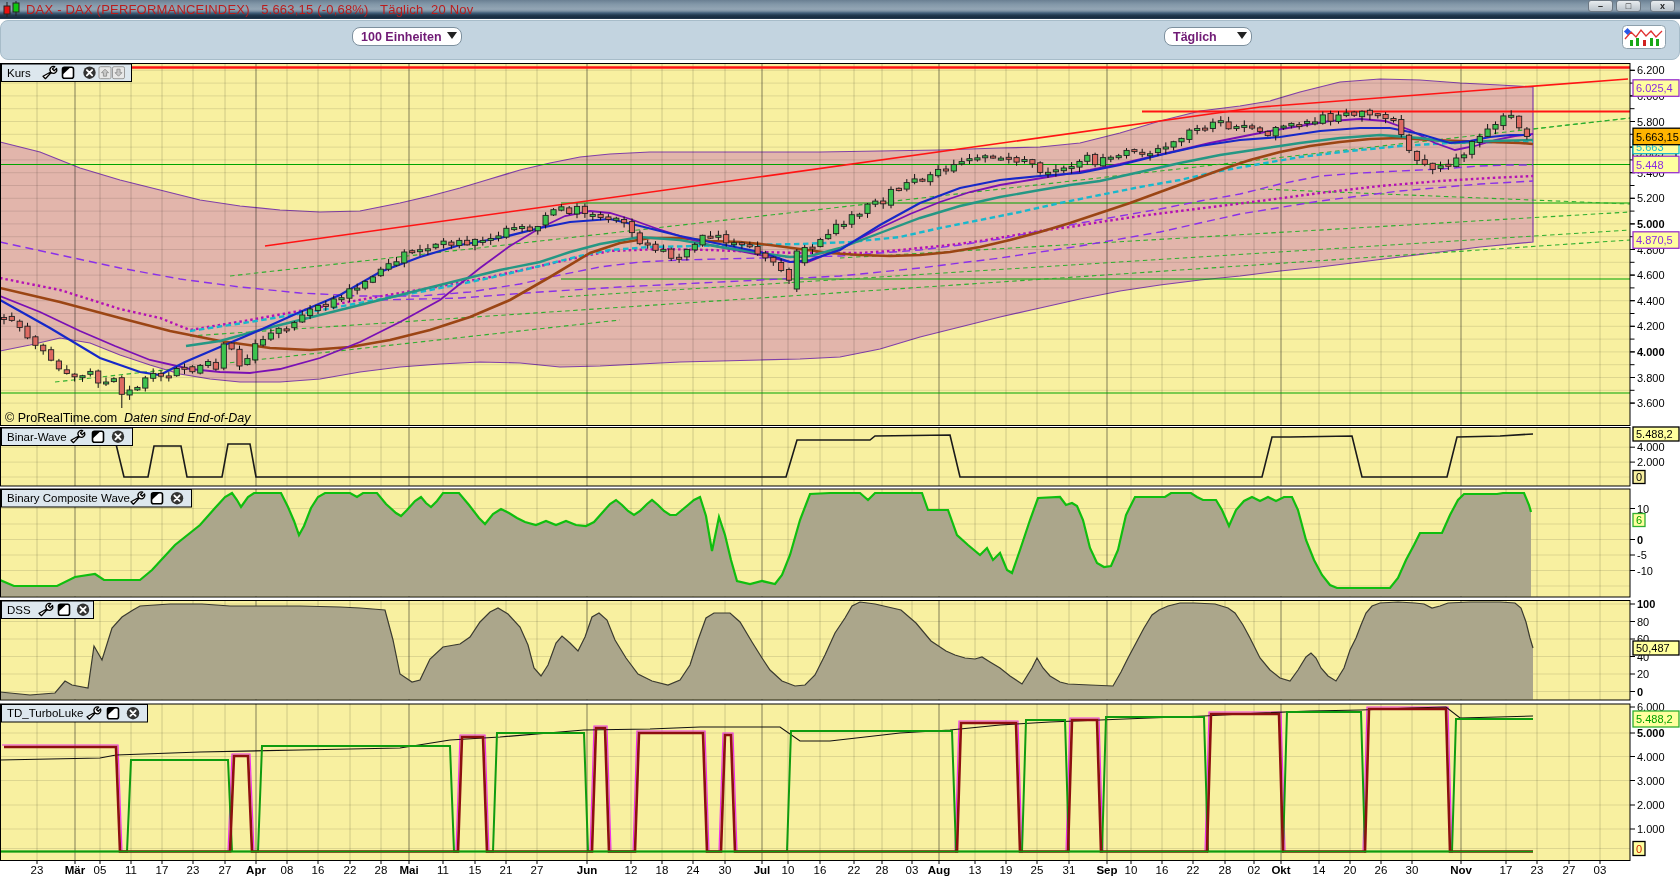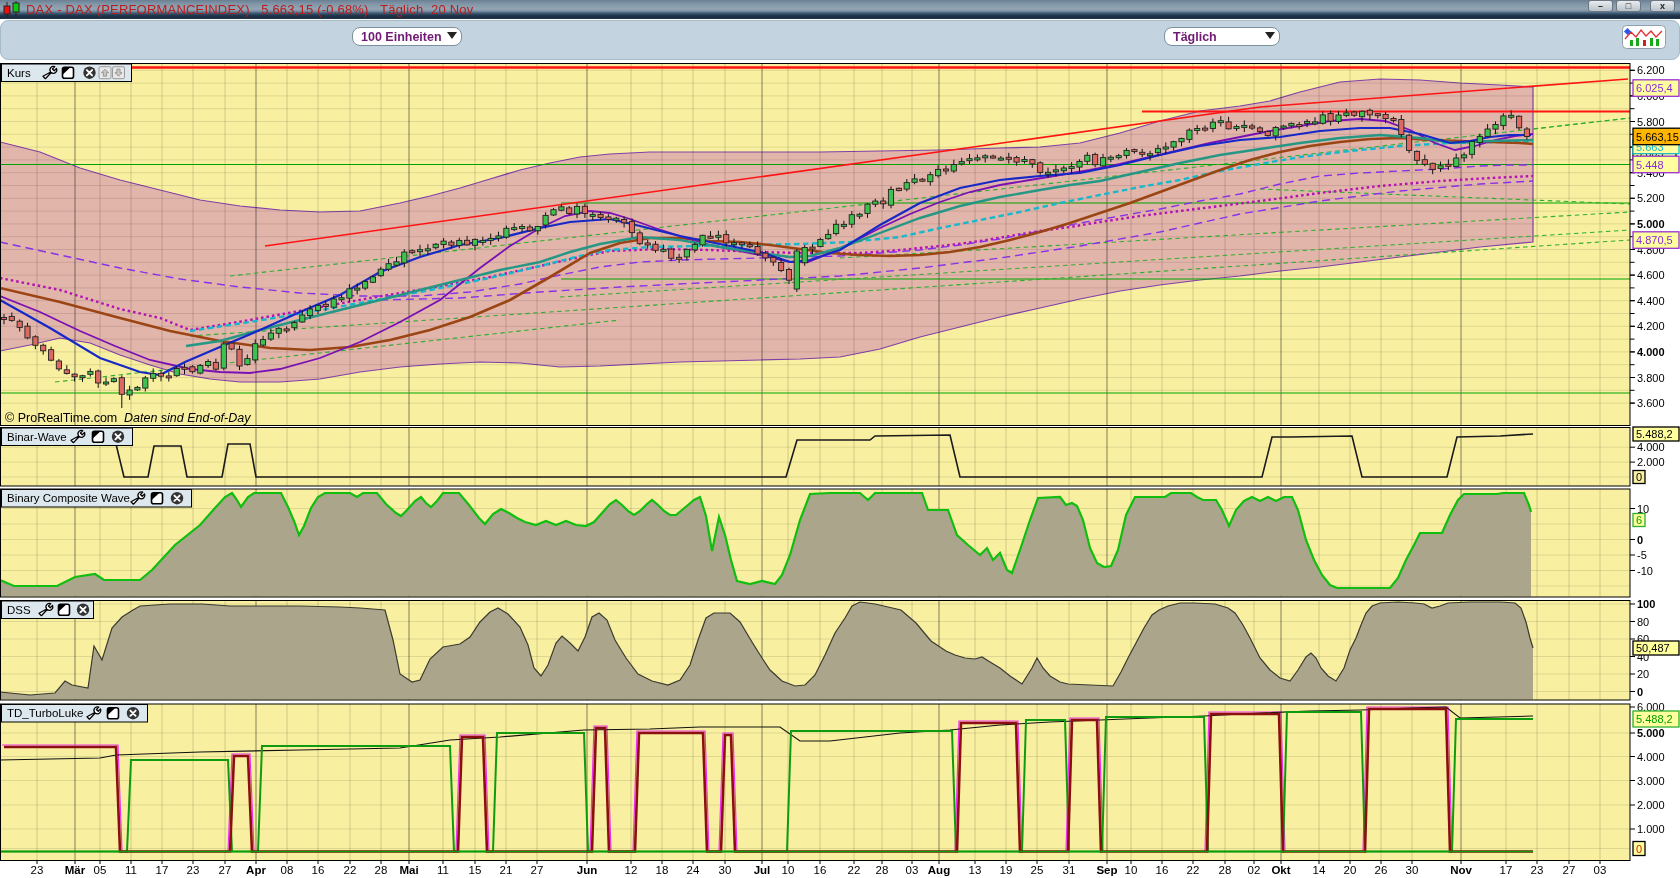--- a/index.html
+++ b/index.html
@@ -18,21 +18,21 @@
  <rect x="2" y="5" width="6" height="8" fill="#e81010" stroke="#222" stroke-width="1"></rect>
  <line x1="14" y1="0" x2="14" y2="15" stroke="#222" stroke-width="1"></line>
  <rect x="11" y="2" width="6" height="9" fill="#10c810" stroke="#222" stroke-width="1"></rect>
 </svg>
 <div id="titletext">DAX - DAX (PERFORMANCEINDEX)&nbsp;&nbsp;&nbsp;5.663,15 (-0,68%)&nbsp;&nbsp;&nbsp;Täglich&nbsp;&nbsp;20 Nov</div>
 <div class="winbtn" style="right:67px;">–</div>
 <div class="winbtn" style="right:39px;">□</div>
 <div class="winbtn" style="right:5px;">x</div>
 <div id="toolbar"></div>
 <div class="dd" style="left:352px; width:110px;">100 Einheiten<span class="arr"></span></div>
-<div class="dd" style="left:1164px; width:116px;">Täglich<span class="arr"></span></div>
+<div class="dd" style="left:1164px; width:88px;">Täglich<span class="arr"></span></div>
 <svg style="position:absolute;left:1622px;top:25px" width="44" height="24">
  <rect x="0.5" y="0.5" width="43" height="23" rx="4" fill="#fff" stroke="#8da0ac" stroke-width="1"></rect>
  <polyline points="3,14 9,7 14,12 19,5 24,11 29,6 34,12 40,6" fill="none" stroke="#e03030" stroke-width="1.3"></polyline>
  <rect x="8" y="15" width="3" height="6" fill="#18a818"></rect>
     <rect x="14" y="13" width="3" height="8" fill="#18a818"></rect>
  <rect x="21" y="15" width="3" height="6" fill="#d02020"></rect>
     <rect x="28" y="13" width="3" height="8" fill="#18a818"></rect>
  <rect x="34" y="14" width="3" height="7" fill="#18a818"></rect>
  <rect x="3" y="4" width="5" height="5" fill="#2858e8" transform="rotate(45 5.5 6.5)"></rect>
 </svg>

